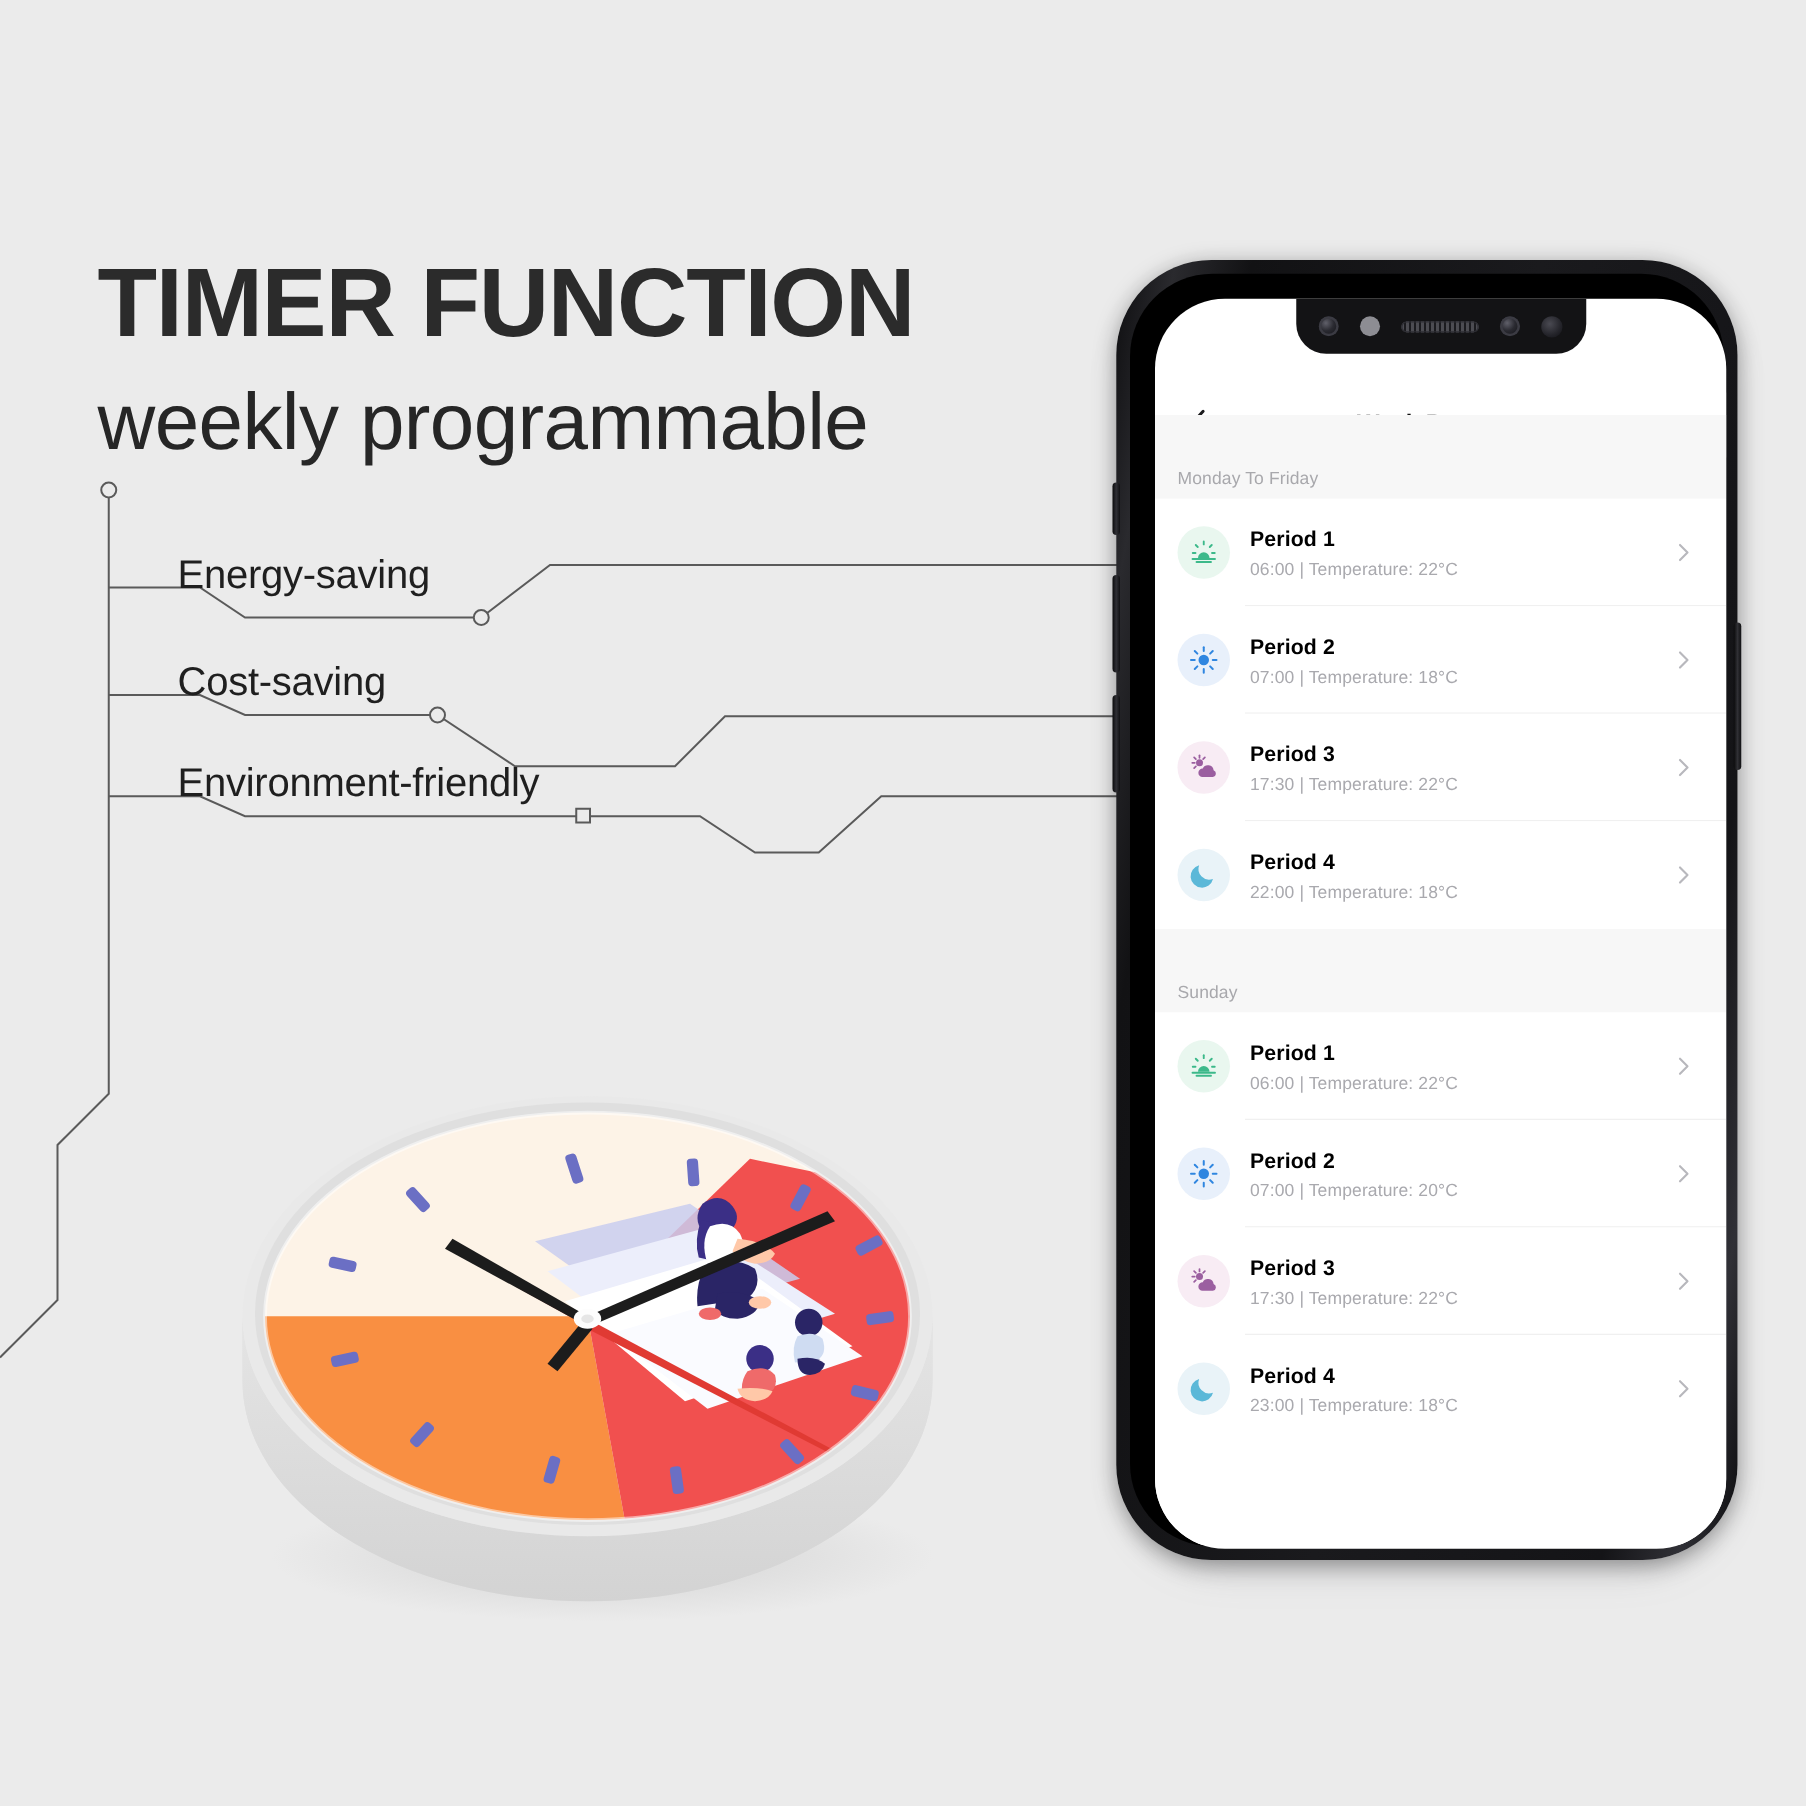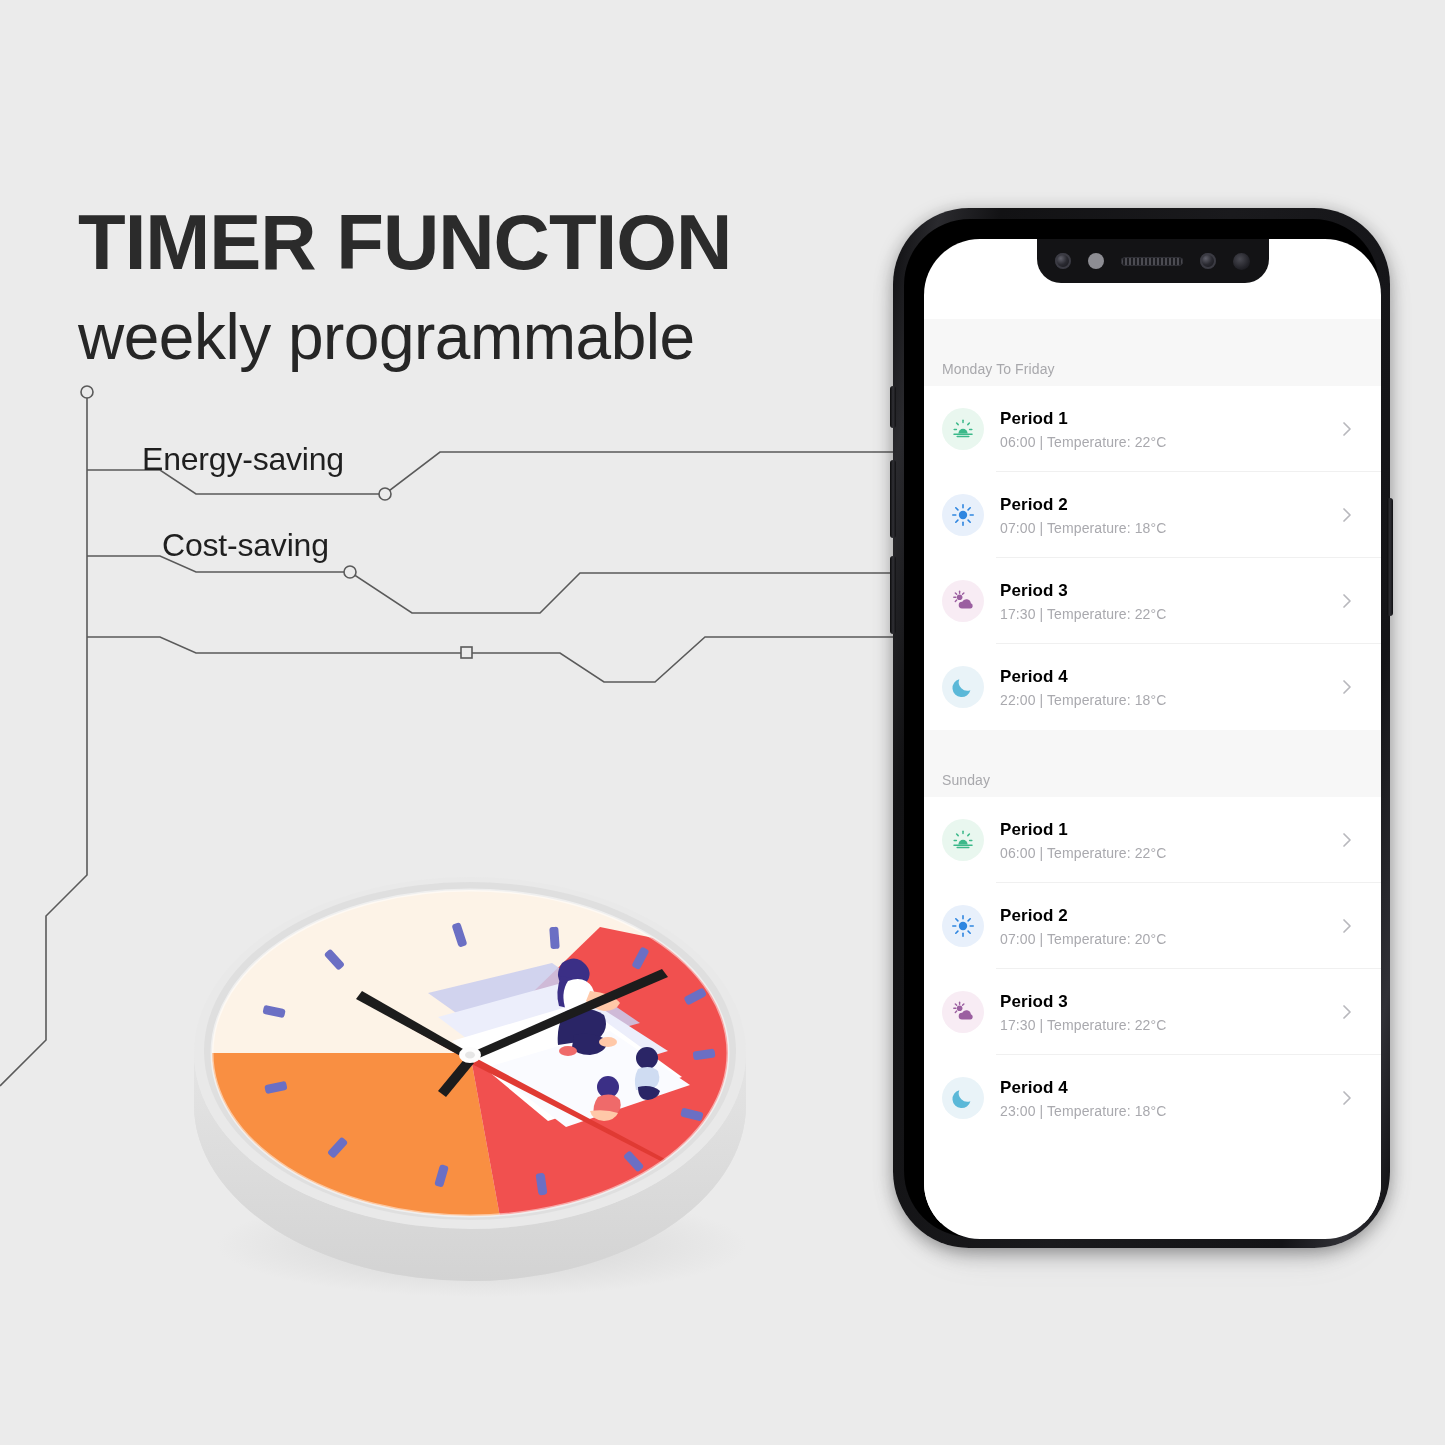--- a/index.html
+++ b/index.html
@@ -26,21 +26,21 @@
     color:#262626;white-space:nowrap;
   }
 
   
   .feat{
     position:absolute;
     font-size:32px;font-weight:400;color:#1f1f1f;
     white-space:nowrap;letter-spacing:-0.2px;
   }
   .feat-0{left:142px;top:441px;}
-  .feat-1{left:142px;top:527px;margin-left:20px;}
+  .feat-1{left:142px;top:527px;}
   .feat-2{left:142px;top:608px;}
 
   
   .circuit{position:absolute;left:0;top:0;width:1445px;height:1445px;}
 
   
   .phone{
     position:absolute;left:893px;top:208px;
     width:497px;height:1040px;
   }
@@ -103,21 +103,21 @@
     width:30px;height:30px;display:flex;align-items:center;justify-content:center;
     cursor:pointer;
   }
   .nav-title{
     width:100%;text-align:center;
     font-size:19px;font-weight:700;color:#111;letter-spacing:0.1px;
   }
 
   
   .list{
-    position:absolute;left:0;top:80px;width:457px;height:904px;
+    position:absolute;left:0;top:93px;width:457px;height:904px;
     background:#fff;overflow:hidden;
   }
   .sec-head{
     height:58px;background:#f7f7f7;
     display:flex;align-items:flex-end;padding:0 0 9px 18px;
     font-size:14px;color:#a8a8ac;letter-spacing:0.1px;
   }
   .row{
     position:relative;height:86px;background:#fff;
     display:flex;align-items:center;padding:0 0 0 18px;
@@ -165,20 +165,21 @@
     <circle cx="385" cy="494" r="6" fill="#ebebeb" stroke="#5a5a5a" stroke-width="1.6"></circle>
     <circle cx="350" cy="572" r="6" fill="#ebebeb" stroke="#5a5a5a" stroke-width="1.6"></circle>
     <rect x="461" y="647" width="11" height="11" fill="#ebebeb" stroke="#5a5a5a" stroke-width="1.6"></rect>
   </svg>
 
   <div class="headline">TIMER FUNCTION</div>
   <div class="subhead">weekly programmable</div>
 
   <div class="feat feat-0">Energy-saving</div>
   <div class="feat feat-1">Cost-saving</div>
+  <div class="feat feat-2">Environment-friendly</div>
 
   <svg class="clock" viewBox="0 0 610 470">
     <defs>
       <clipPath id="faceClip">
         <ellipse cx="300" cy="208" rx="258" ry="163"></ellipse>
       </clipPath>
       <radialGradient id="shadowG" cx="50%" cy="50%" r="50%">
         <stop offset="0%" stop-color="#c9c9c9" stop-opacity="0.75"></stop>
         <stop offset="100%" stop-color="#c9c9c9" stop-opacity="0"></stop>
       </radialGradient>

